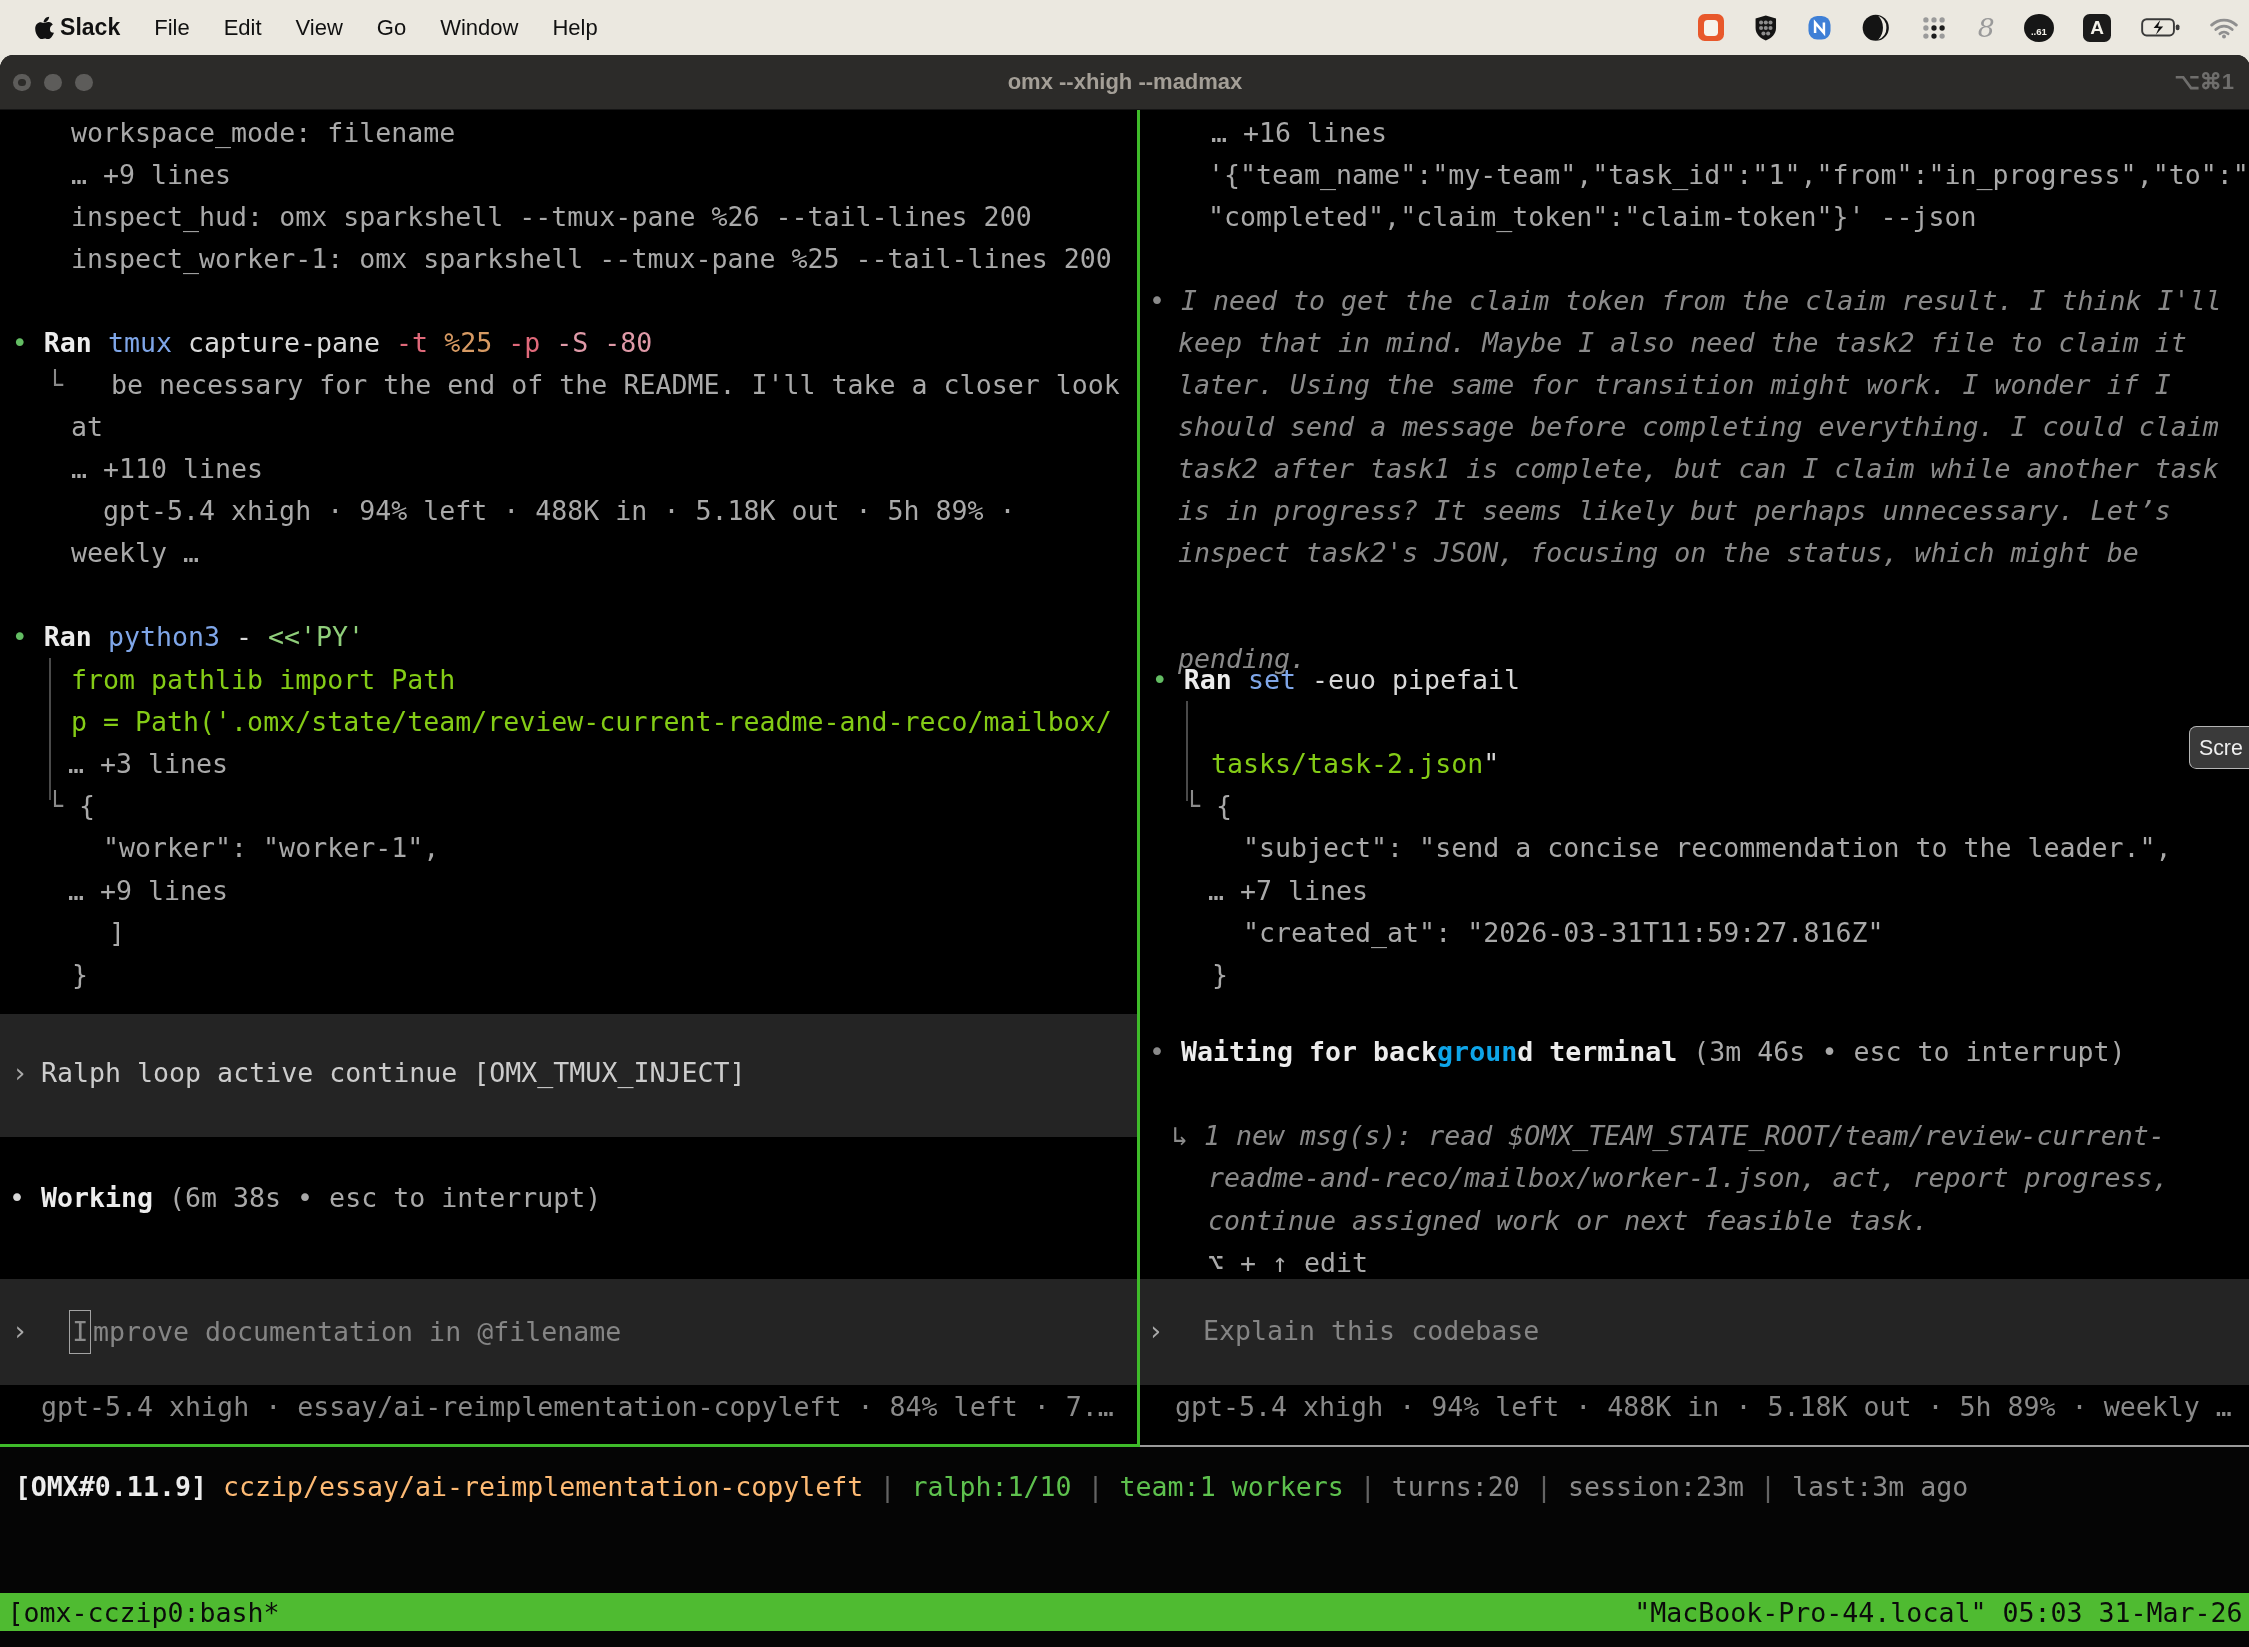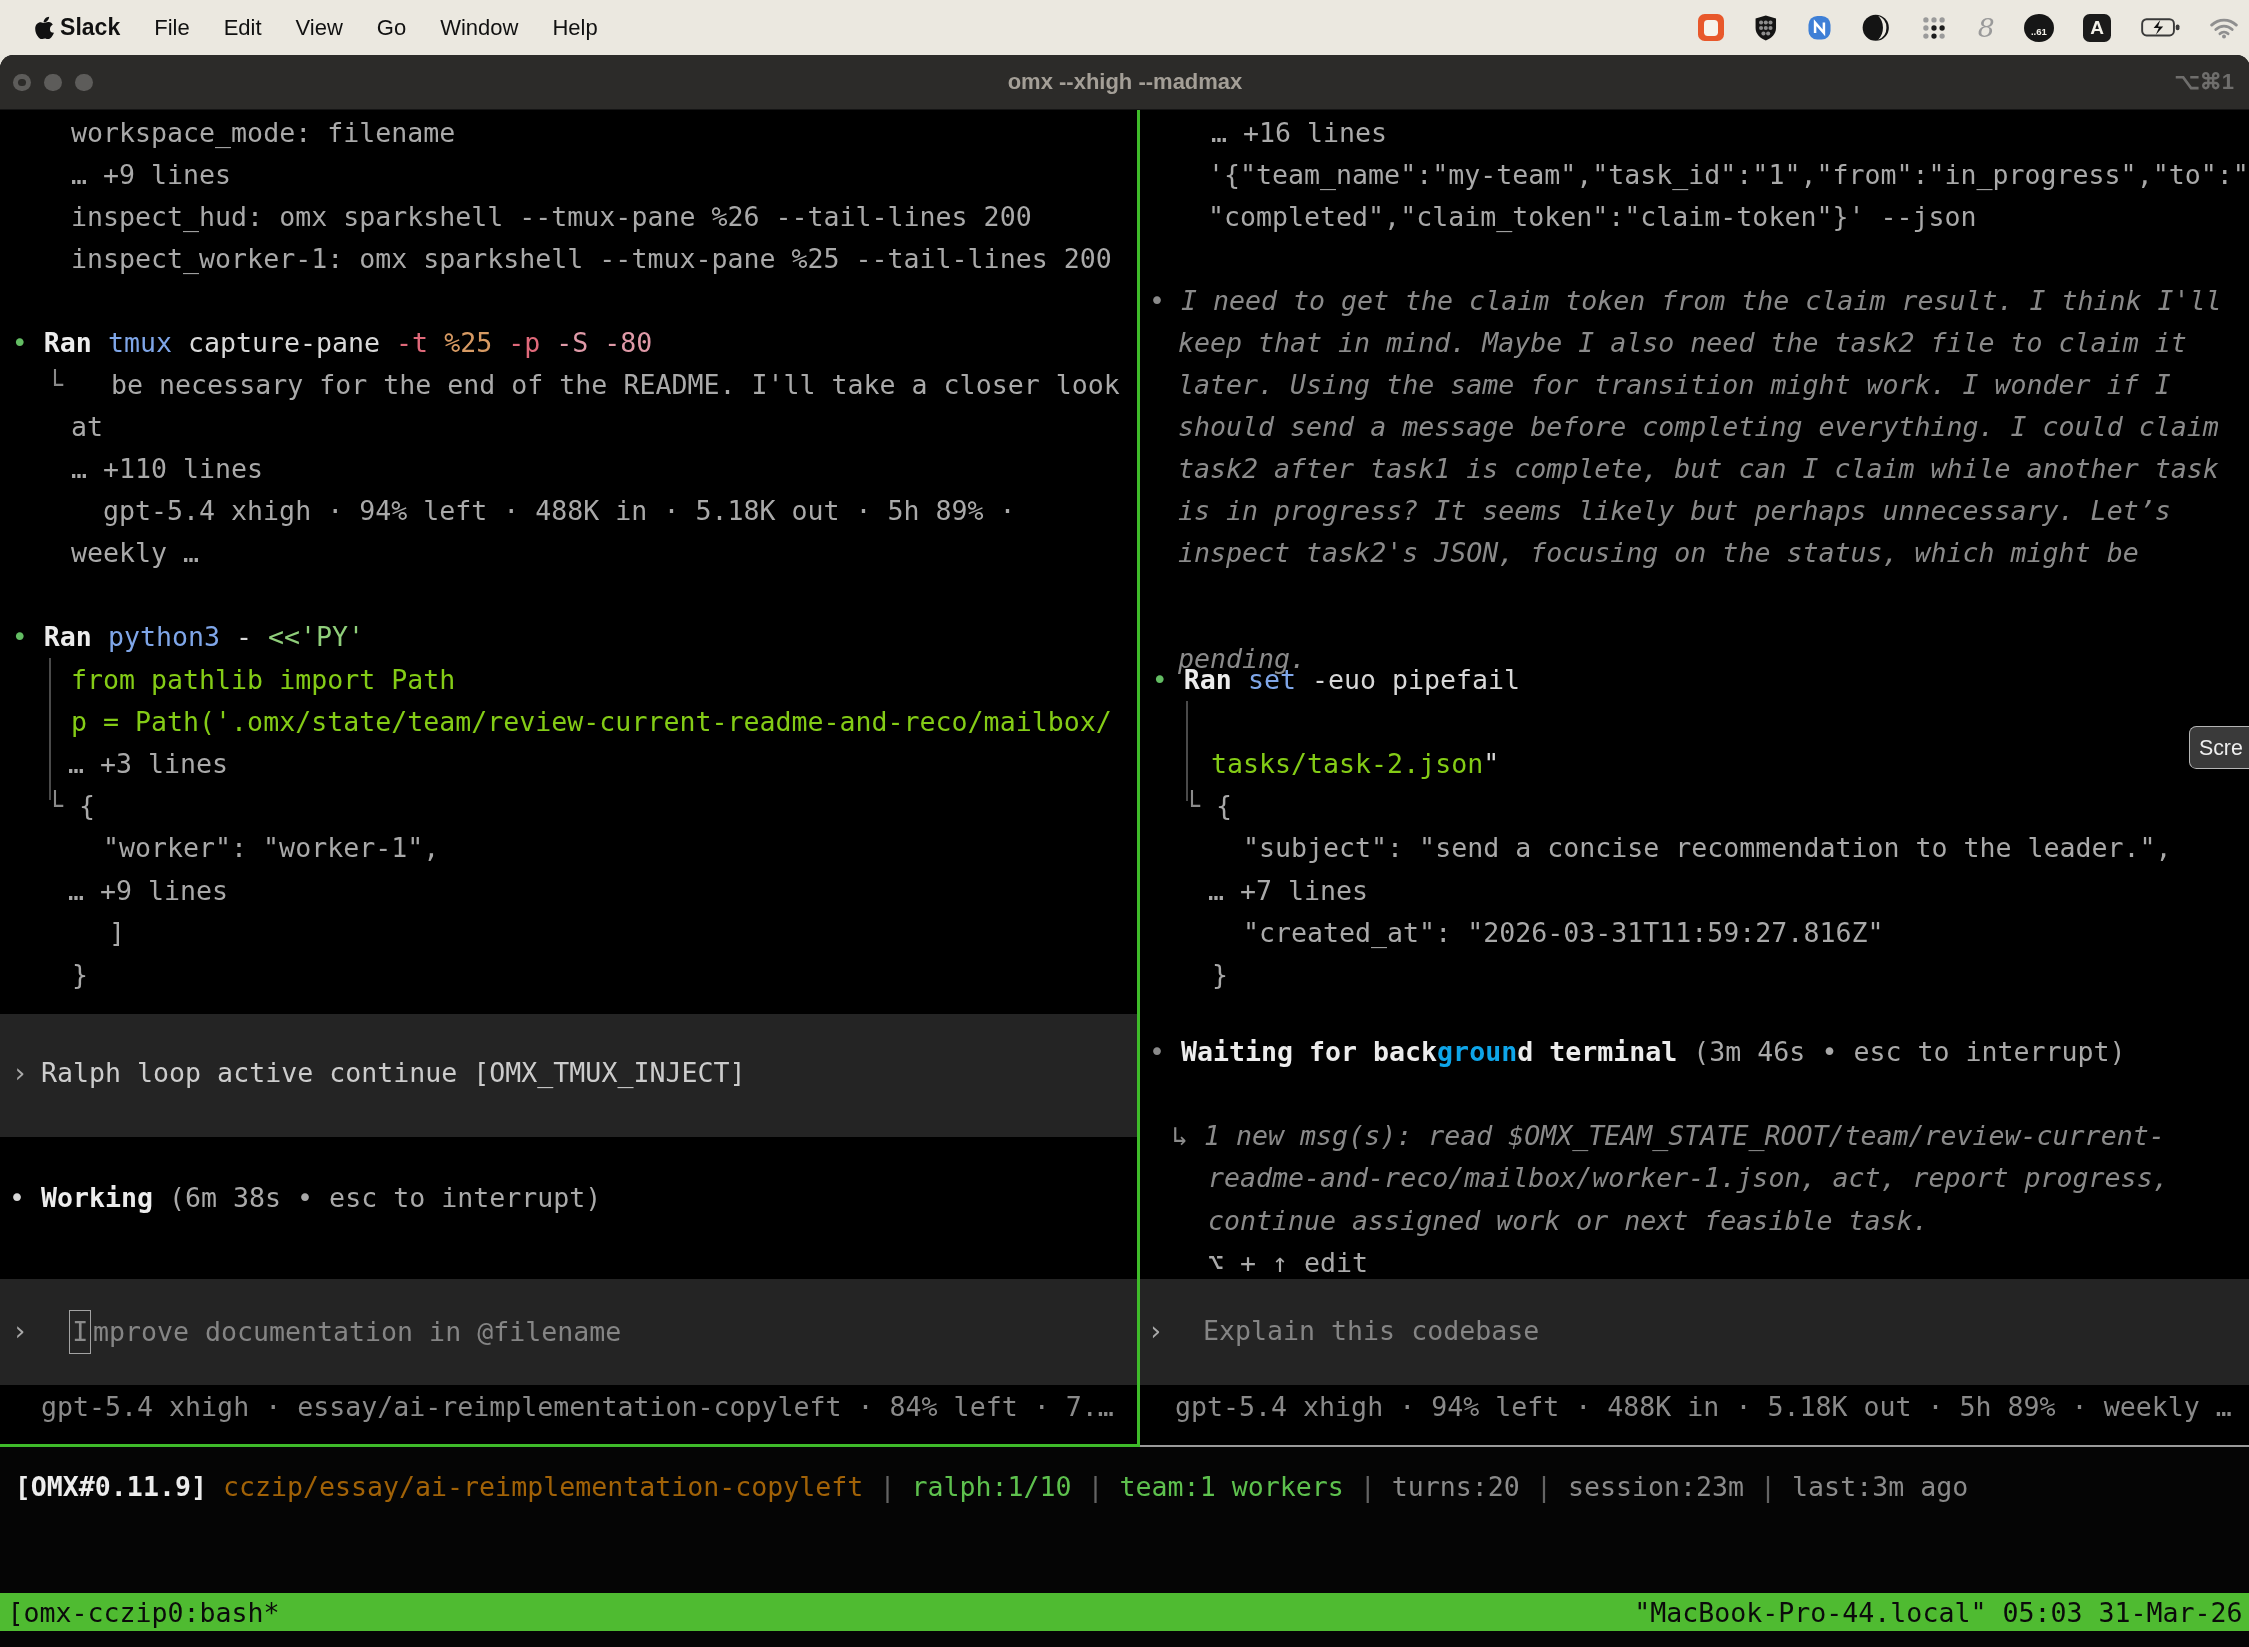--- a/index.html
+++ b/index.html
@@ -48,21 +48,21 @@
   #hborder-right{position:absolute;left:1140px;right:0;top:1389px;height:3px;background:#9a9a9a;}
   .tl{position:absolute;white-space:pre;}
   .vline{position:absolute;width:2.2px;background:#4a4a4a;}
   
   .gray{color:#a9a9a9}.dim{color:#8a8a8a}.w{color:#d8d8d8}
   .wb{color:#ececec;font-weight:bold}
   .blu{color:#7fa6e8}.grn{color:#84cc16}.grnb{color:#8fce7a}
   .bul{color:#63bd63}.red{color:#e0697a}.org{color:#d79a63}.pnk{color:#e09aa8}
   .it{color:#8a8a8a;font-style:italic}
   .shim{color:#0ea5e9;font-weight:bold}
-  .cyan{color:#a16207}.lime{color:#5ec14e}.sep{color:#646464}
+  .cyan{color:#fdba74}.lime{color:#5ec14e}.sep{color:#646464}
   
   .band{position:absolute;left:0;right:0;background:#242424;}
   .band .chev{position:absolute;color:#a8a8a8;}
   .band .btext{position:absolute;white-space:pre;}
   #inject-band{top:904px;height:123px;}
   #inject-band .chev{left:11.8px;top:38px;}
   #inject-band .btext{left:41px;top:38px;color:#cccccc;}
   .input-band{top:1169px;height:106px;}
   .input-band .chev{left:11.8px;top:31px;}
   .input-band .btext{left:41px;top:31px;color:#858585;padding-left:28px;}

